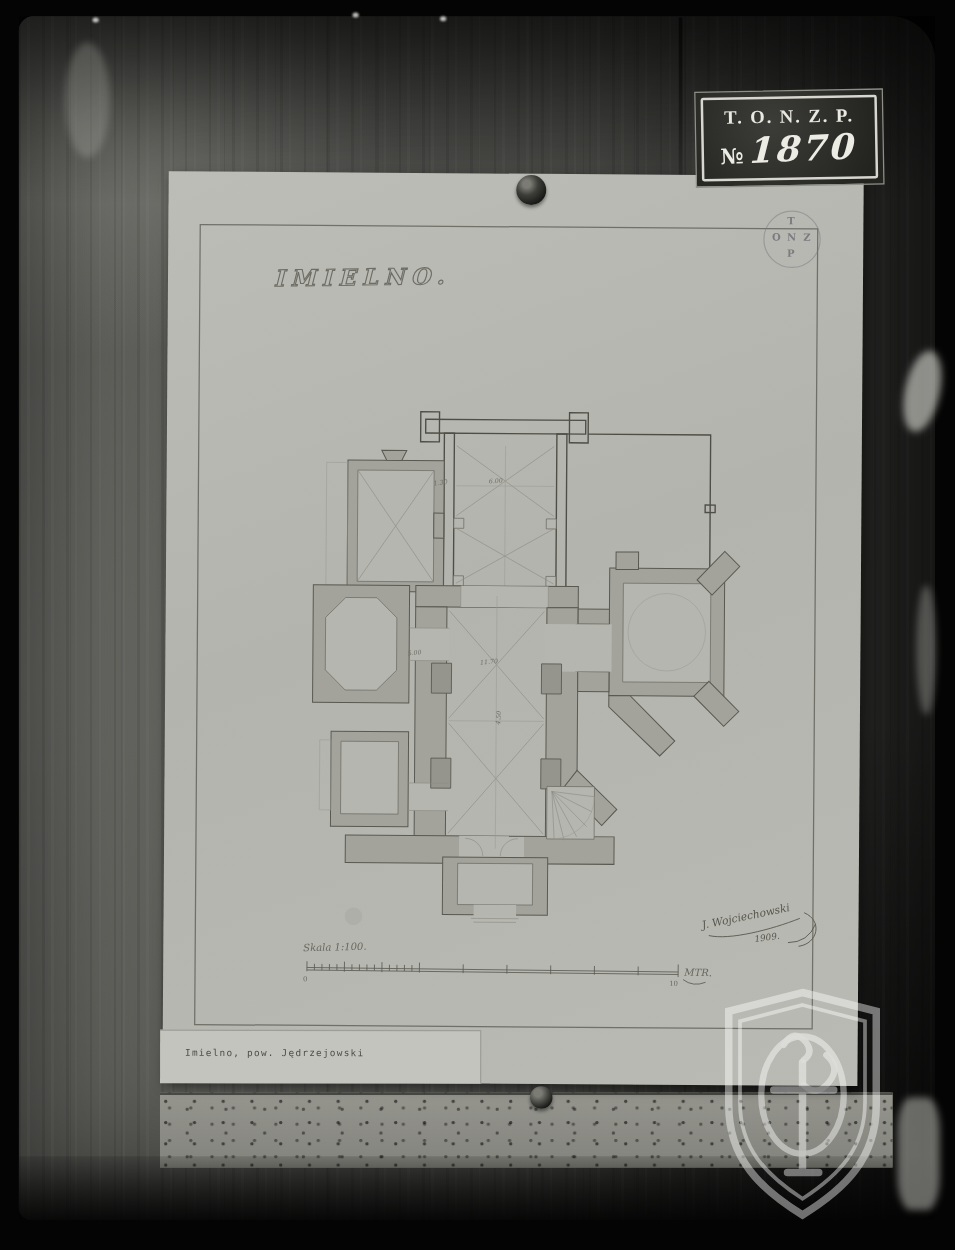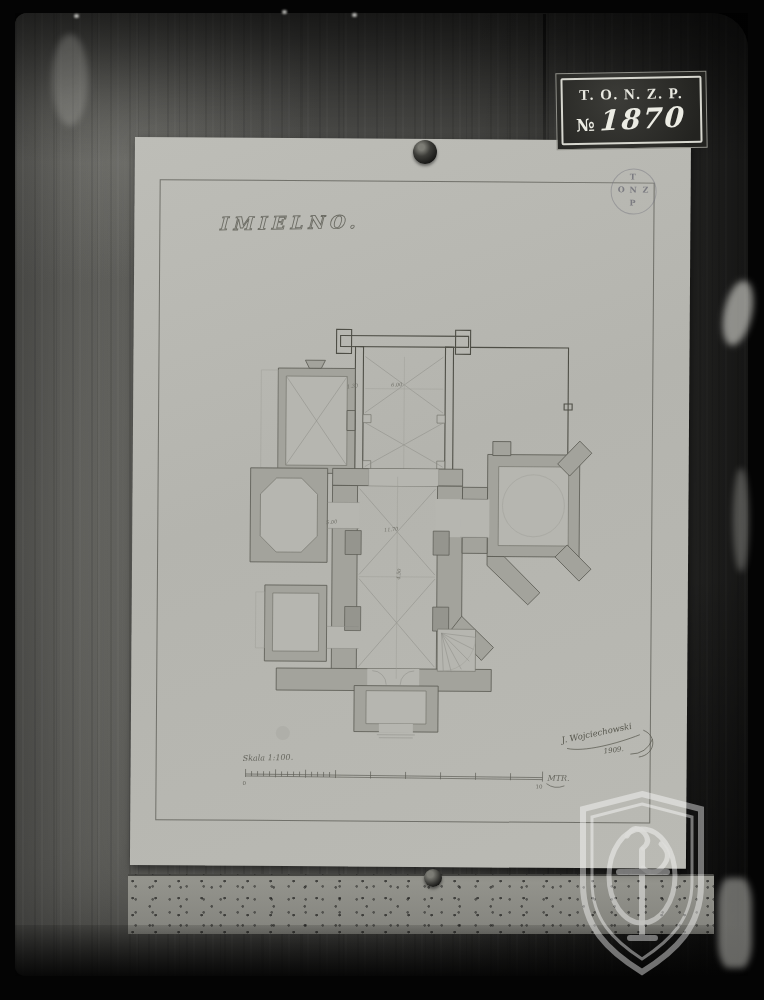--- a/index.html
+++ b/index.html
@@ -230,20 +230,23 @@
       <text class="sb-txt" x="317" y="28">MTR.</text>
       <path class="sb-ln" d="M316,31 q8,6 18,2"></path>
     </svg>
 
     <svg class="sig" width="104" height="46" viewBox="0 0 104 46">
       <text class="sig-name" x="2" y="16" transform="rotate(-4 2 16)">J. Wojciechowski</text>
       <text class="sig-year" x="42" y="32">1909.</text>
       <path class="sig-ln" d="M6,22 C 22,28 56,24 80,18 M68,36 q16,2 24,-12 M84,14 c14,8 8,26 -8,26"></path>
     </svg>
 
+    <div class="caption">
+      <span>Imielno, pow. Jędrzejowski</span>
+    </div>
   </div>
 
   <div class="plate">
     <div class="plate-inner">
       <div class="plate-l1">T. O. N. Z. P.</div>
       <div class="plate-l2">
         <span class="plate-no">№</span>
         <span class="plate-num">1870</span>
       </div>
     </div>

